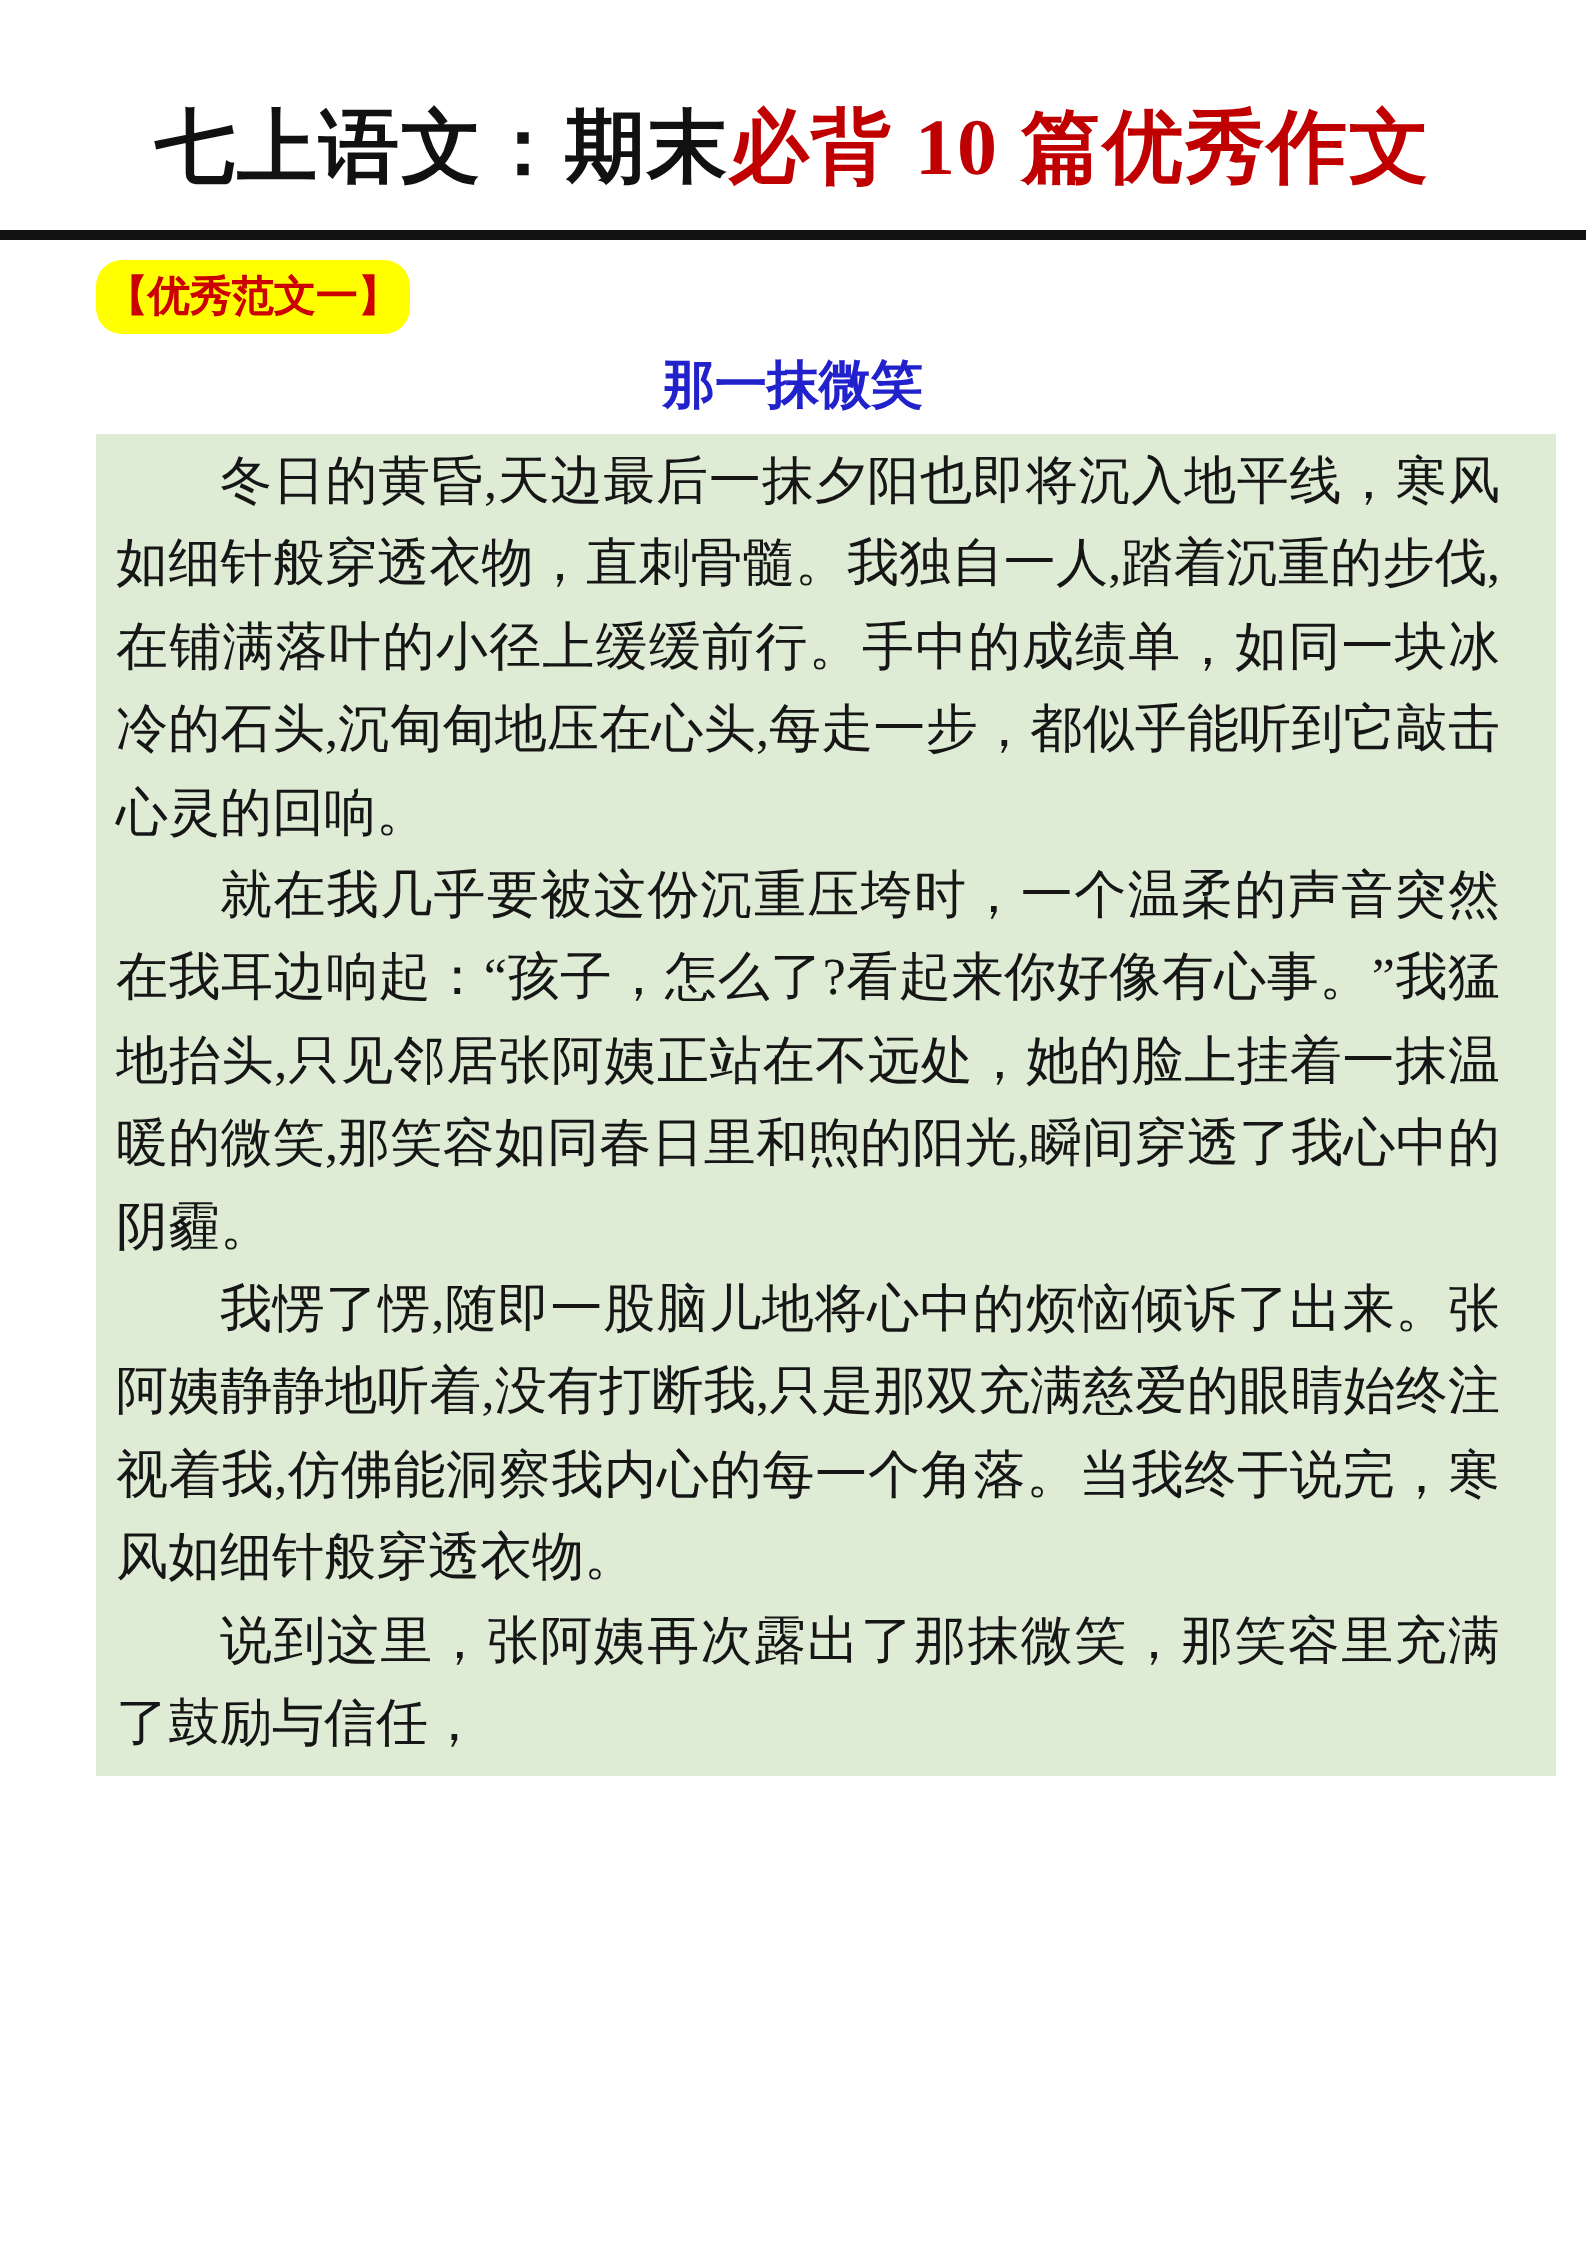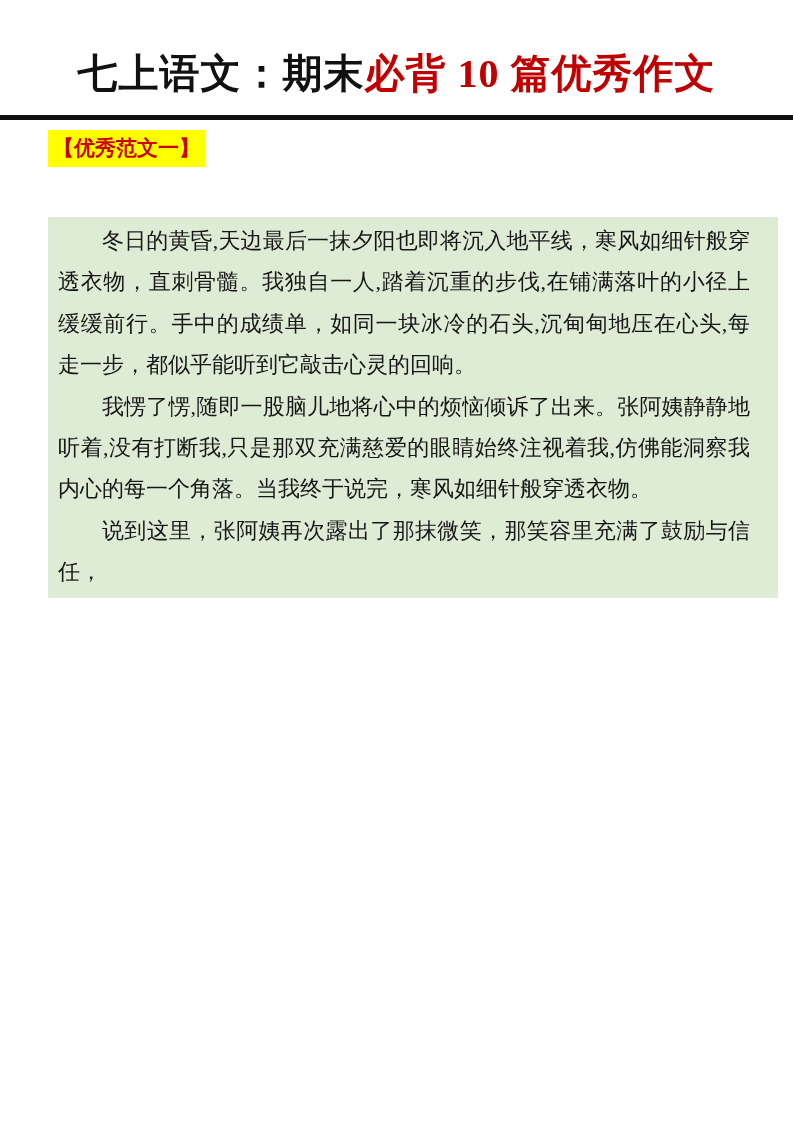--- a/index.html
+++ b/index.html
@@ -43,20 +43,21 @@
     position: absolute;
     top: 130px;
     left: 48px;
     background: #ffff00;
     color: #cc0000;
     font-weight: bold;
     font-size: 21px;
     line-height: 27px;
     padding: 5px 5px;
     white-space: nowrap;
+    border-radius: 13px;
   }
   .essay-title {
     position: absolute;
     top: 177px;
     left: 0;
     width: 793px;
     text-align: center;
     font-size: 26px;
     font-weight: bold;
     color: #2222cc;
@@ -64,39 +65,41 @@
   }
   .essay-body {
     position: absolute;
     top: 217px;
     left: 48px;
     width: 730px;
     background: #dfecd5;
     padding: 3px 28px 5px 10px;
   }
   .essay-body p {
-    font-size: 22px;
+    font-size: 26px;
     line-height: 41.4px;
     text-align: justify;
     text-justify: inter-character;
     text-indent: 2em;
     color: #161616;
   }
 </style>
 </head>
 <body>
 
 <div class="page">
 
   <h1 class="doc-title"><span class="t-black">七上语文：期末</span><span class="t-red">必背 10 篇优秀作文</span></h1>
 
   <div class="title-rule"></div>
 
   <div class="section-label">【优秀范文一】</div>
 
+  <h2 class="essay-title">那一抹微笑</h2>
 
   <div class="essay-body">
       <p>冬日的黄昏,天边最后一抹夕阳也即将沉入地平线，寒风如细针般穿透衣物，直刺骨髓。我独自一人,踏着沉重的步伐,在铺满落叶的小径上缓缓前行。手中的成绩单，如同一块冰冷的石头,沉甸甸地压在心头,每走一步，都似乎能听到它敲击心灵的回响。</p>
+      <p>就在我几乎要被这份沉重压垮时，一个温柔的声音突然在我耳边响起：“孩子，怎么了?看起来你好像有心事。”我猛地抬头,只见邻居张阿姨正站在不远处，她的脸上挂着一抹温暖的微笑,那笑容如同春日里和煦的阳光,瞬间穿透了我心中的阴霾。</p>
       <p>我愣了愣,随即一股脑儿地将心中的烦恼倾诉了出来。张阿姨静静地听着,没有打断我,只是那双充满慈爱的眼睛始终注视着我,仿佛能洞察我内心的每一个角落。当我终于说完，寒风如细针般穿透衣物。</p>
       <p>说到这里，张阿姨再次露出了那抹微笑，那笑容里充满了鼓励与信任，</p>
     </div>
 
 </div>
 
 </body></html>

